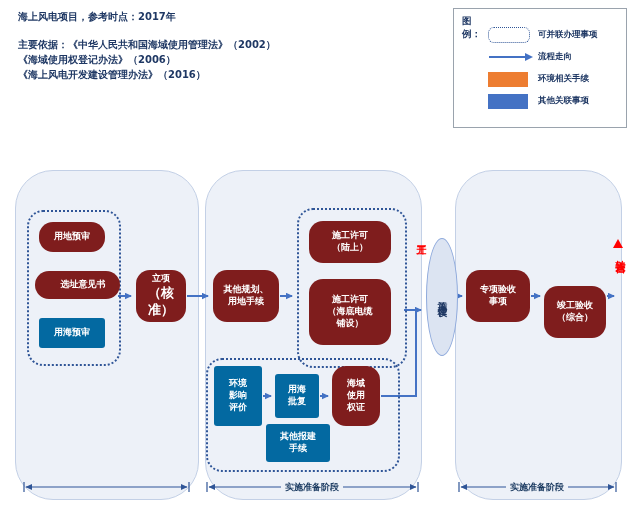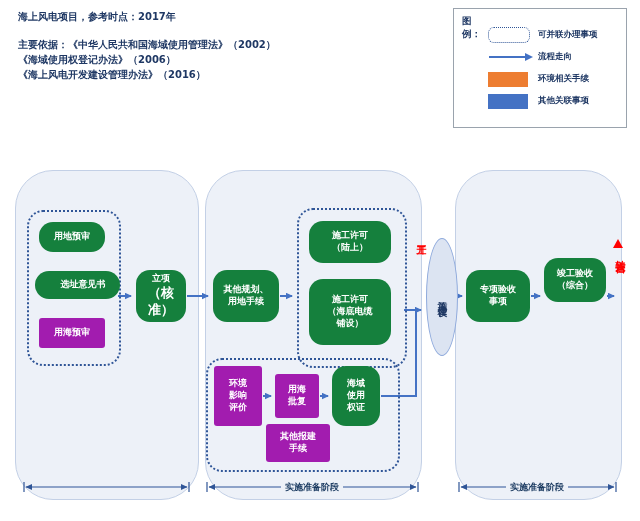--- a/index.html
+++ b/index.html
@@ -21,22 +21,22 @@
   .blue-sample { width:40px; height:15px; background:#4472C4; }
 
   
   .phase { position:absolute; background:#EDF1F8; border:1px solid #C3D0E6; border-radius:38px; z-index:1; }
   .phase-label { position:absolute; transform:translateX(-50%); background:#EDF1F8; color:#17375E; font-weight:bold; font-size:9px; padding:0 4px; white-space:nowrap; z-index:4; }
 
   
   .box { position:absolute; display:flex; align-items:center; justify-content:center; text-align:center;
          color:#ffffff; font-weight:bold; font-size:9px; line-height:1.3; border-radius:3px;
          white-space:pre-line; z-index:3; }
-  .blue { background:#15803d;border-radius:14px; }
-  .orange { background:#a21caf; }
+  .blue { background:#7f1d1d;border-radius:14px; }
+  .orange { background:#0369a1; }
   .dotted-container { position:absolute; border:2px dotted #2F5597; border-radius:16px; z-index:2; }
   .ellipse { position:absolute; background:#DCE4F2; border:1.5px solid #8FAADC; border-radius:50%;
              display:flex; align-items:center; justify-content:center; z-index:3;
              color:#1F3864; font-weight:bold; font-size:9.5px; }
   .vtext { writing-mode:vertical-rl; text-orientation:upright; letter-spacing:2px; }
   .red-vtext { position:absolute; color:#FF0000; font-weight:bold; font-size:10px; z-index:4;
                writing-mode:vertical-rl; text-orientation:upright; letter-spacing:1px; }
   .sub { font-size:13px; font-weight:bold; }
 
   .overlay { position:absolute; left:0; top:0; z-index:2; pointer-events:none; }
@@ -155,21 +155,21 @@
   <div class="box orange" style="left:266px;top:424px;width:64px;height:38px;">其他报建
 手续</div>
 
   <div class="red-vtext" style="left:414px;top:237px;">开工</div>
   <div class="ellipse" style="left:426px;top:238px;width:30px;height:116px;">
     <span class="vtext">施工建设</span>
   </div>
 
   <div class="box blue" style="left:466px;top:270px;width:64px;height:52px;">专项验收
 事项</div>
-  <div class="box blue" style="left:544px;top:258px;width:62px;height:44px;">竣工验收
+  <div class="box blue" style="left:544px;top:286px;width:62px;height:52px;">竣工验收
 （综合）</div>
   <div class="red-vtext" style="left:613px;top:252px;">转入运营</div>
 
   <div class="phase-label" style="left:122px;top:481px;margin-top:47px;">投资决策阶段</div>
   <div class="phase-label" style="left:312px;top:481px;">实施准备阶段</div>
   <div class="phase-label" style="left:537px;top:481px;">实施准备阶段</div>
 
 </div>
 
 </body></html>

